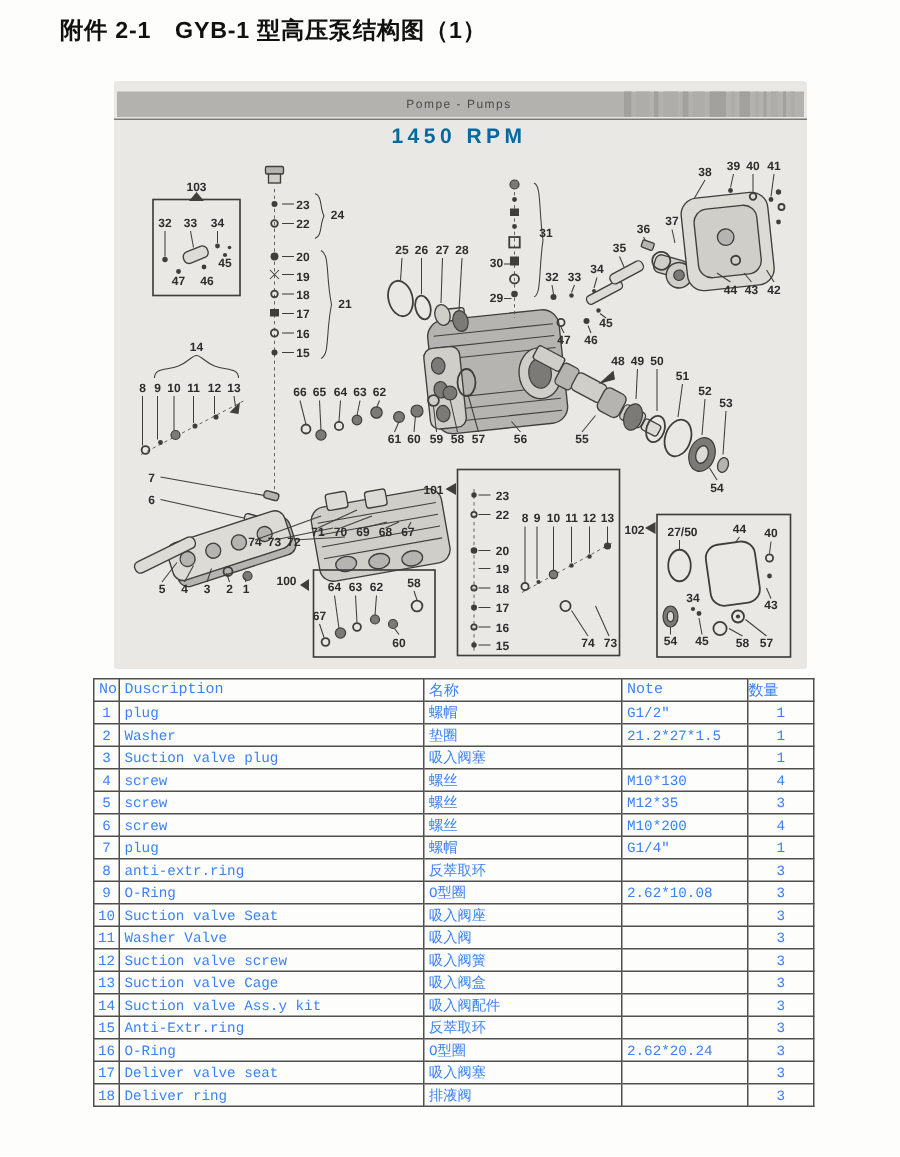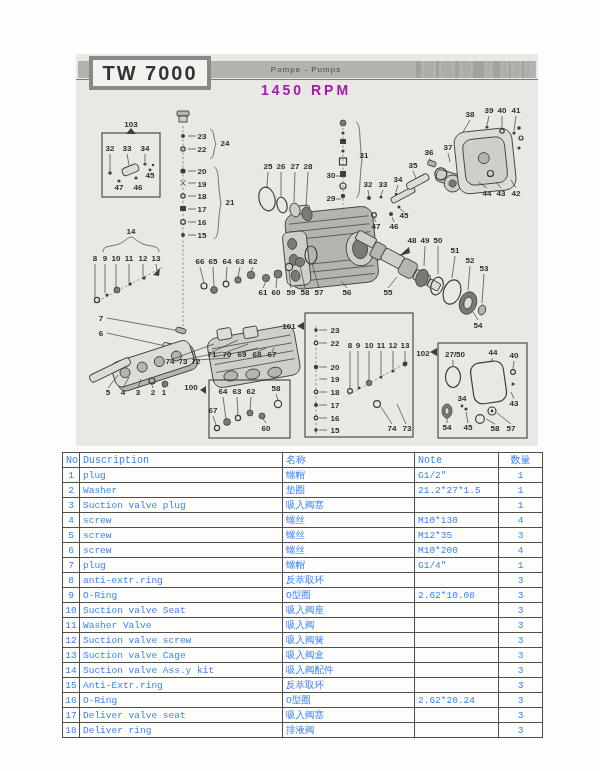--- a/index.html
+++ b/index.html
@@ -12,21 +12,21 @@
                  background:#e9e8e4;border-radius:2px;}
   .head-band{position:absolute;left:2px;top:7px;width:458px;height:17px;background:#b3b2af;}
   .head-line{position:absolute;left:0;top:25px;width:462px;height:1px;background:#7a7977;}
   .model-box{position:absolute;left:13px;top:2px;width:122px;height:34px;background:#f3f2ef;
              border:4px solid #8a8987;box-sizing:border-box;display:flex;align-items:center;
              justify-content:center;}
   .model-box span{font-size:20px;font-weight:700;color:#333;letter-spacing:2px;}
   .pompe{position:absolute;left:150px;top:11px;width:160px;text-align:center;font-size:8px;
          font-weight:400;color:#4a4a48;letter-spacing:1px;}
   .rpm{position:absolute;left:160px;top:28px;width:140px;text-align:center;font-size:14px;
-       font-weight:700;color:#a21caf;letter-spacing:3px;}
+       font-weight:700;color:#0369a1;letter-spacing:3px;}
   .barcode{position:absolute;right:8px;top:7px;height:17px;display:flex;align-items:stretch;}
   .barcode i{display:block;background:#a2a19e;margin-left:3px;}
   .barcode i:nth-child(2n){background:#aeadaa;}
   svg{position:absolute;left:0;top:0;}
   #part-labels text{font:700 8px "Liberation Sans",sans-serif;fill:#2e2d2b;text-anchor:middle;}
   .ln{stroke:#3f3e3b;stroke-width:.7;fill:none;}
   .ln2{stroke:#3f3e3b;stroke-width:1.1;fill:none;}
   .dash{stroke:#55544f;stroke-width:.6;fill:none;stroke-dasharray:2.2 2.2;}
   .dot{fill:#3f3e3b;stroke:none;}
   .f1{fill:#cfcec9;stroke:#3f3e3b;stroke-width:.9;}
@@ -35,36 +35,34 @@
   .f4{fill:#dcdbd6;stroke:#3f3e3b;stroke-width:.9;}
   .open{fill:none;stroke:#3f3e3b;stroke-width:1.2;}
   
   .parts-table{position:absolute;left:62px;top:452px;border-collapse:collapse;table-layout:fixed;
                width:480px;font-family:"Liberation Mono",monospace;color:#3b82f6;}
   .parts-table th,.parts-table td{border:1px solid #514f4c;font-weight:400;font-size:9.5px;
                padding:0 0 0 3px;text-align:left;height:14px;overflow:hidden;white-space:nowrap;}
   .parts-table th{font-size:10px;}
   .parts-table td.c0{text-align:center;padding:0;}
   .parts-table td.c4{text-align:center;padding:0;}
-  .parts-table th.h4{text-align:center;padding:0;font-family:Liberation Serif, serif;}
+  .parts-table th.h4{text-align:left;padding:0;font-family:Liberation Serif, serif;}
   .parts-table th.h2{font-family:Liberation Serif, serif;}
   col.w0{width:17px;} col.w1{width:203px;} col.w2{width:132px;} col.w3{width:84px;} col.w4{width:44px;}
 </style>
 </head>
 <body>
 
 <div class="page">
 
+  <div class="doc-title">附件 2-1　GYB-1 型高压泵结构图（1）</div>
 
   <div class="diagram-panel">
     <div class="head-band"></div>
     <div class="head-line"></div>
-    <div class="model-box">
-      <span>TW 7000</span>
-    </div>
     <div class="pompe">Pompe - Pumps</div>
     <div class="rpm">1450 RPM</div>
     <div class="barcode">
       <i style="width:5px"></i>
         <i style="width:9px"></i>
         <i style="width:3px"></i>
         <i style="width:10px"></i>
       <i style="width:4px"></i>
         <i style="width:8px"></i>
         <i style="width:11px"></i>

